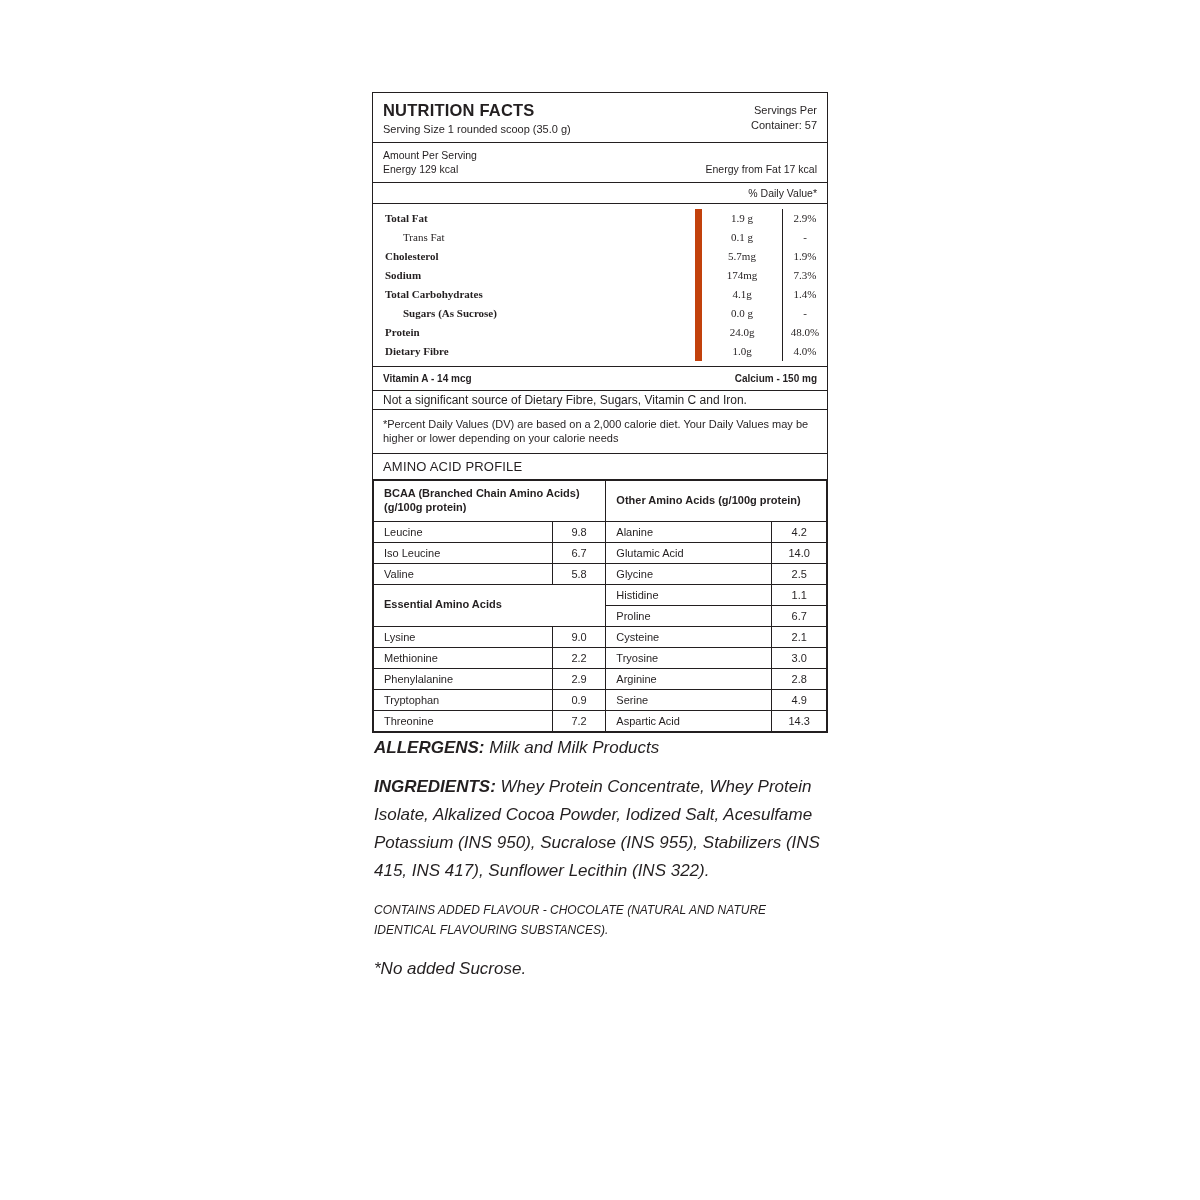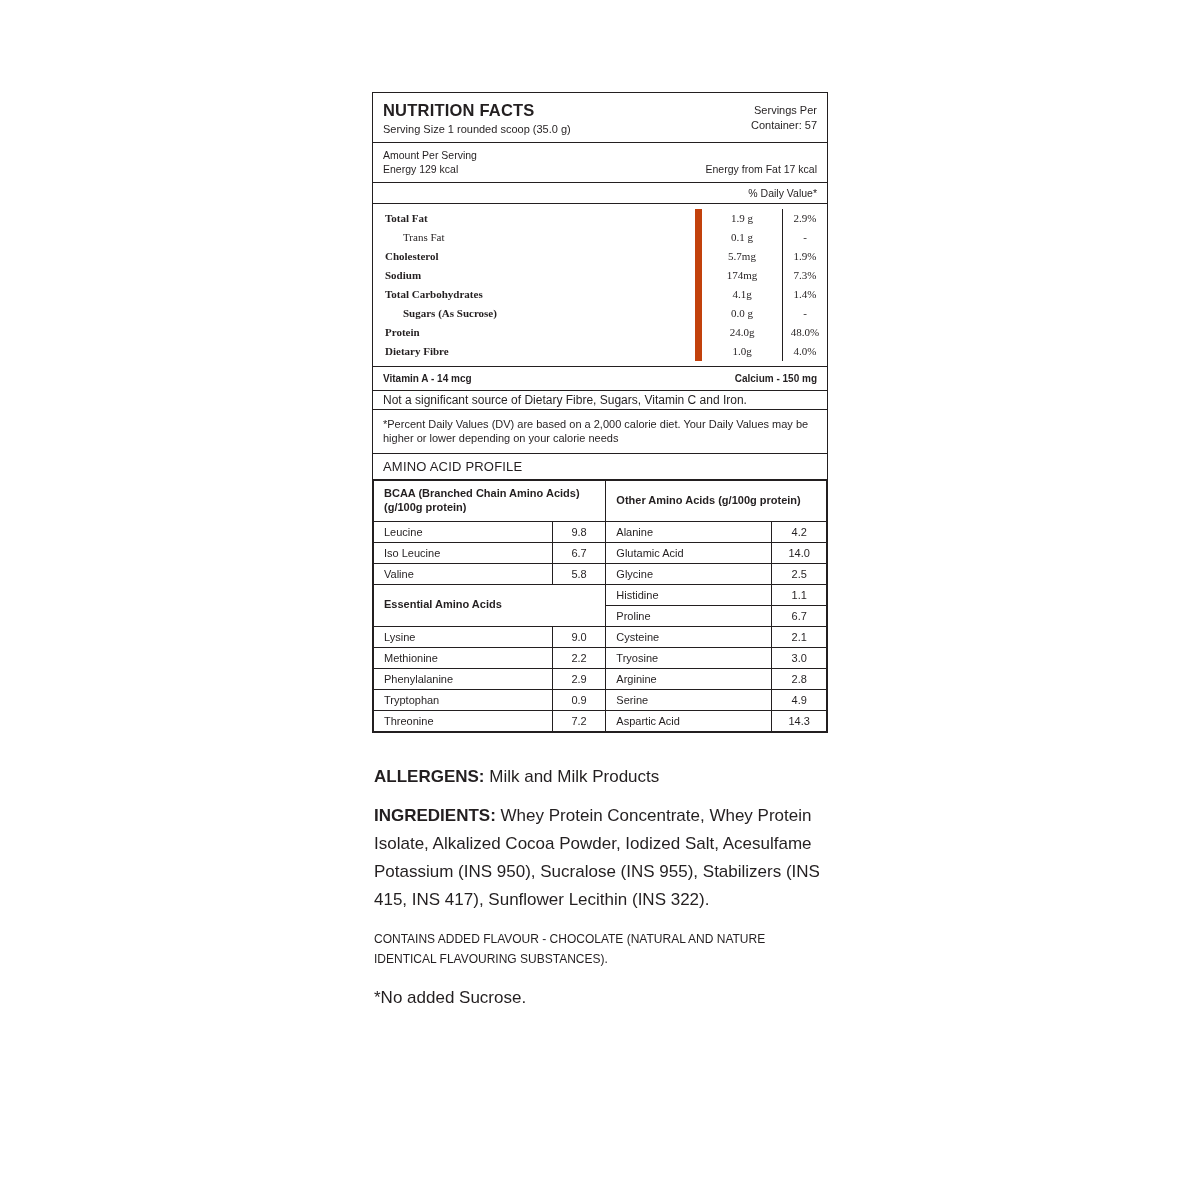--- a/index.html
+++ b/index.html
@@ -147,22 +147,23 @@
     padding-bottom: 6px;
   }
   .aa-table td.sub {
     font-weight: bold;
     line-height: 1.25;
     margin-top: 43px;
   }
 
   
   .copy {
-    margin-top: 33px;
+    margin-top: 4px;
     padding-left: 2px;
+    font-style: italic;
   }
   .allergens {
     font-size: 17px;
     line-height: 1.3;
     margin-bottom: 14px;
   }
   .allergens b { font-weight: bold; }
   .ingredients {
     font-size: 17px;
     line-height: 1.65;

